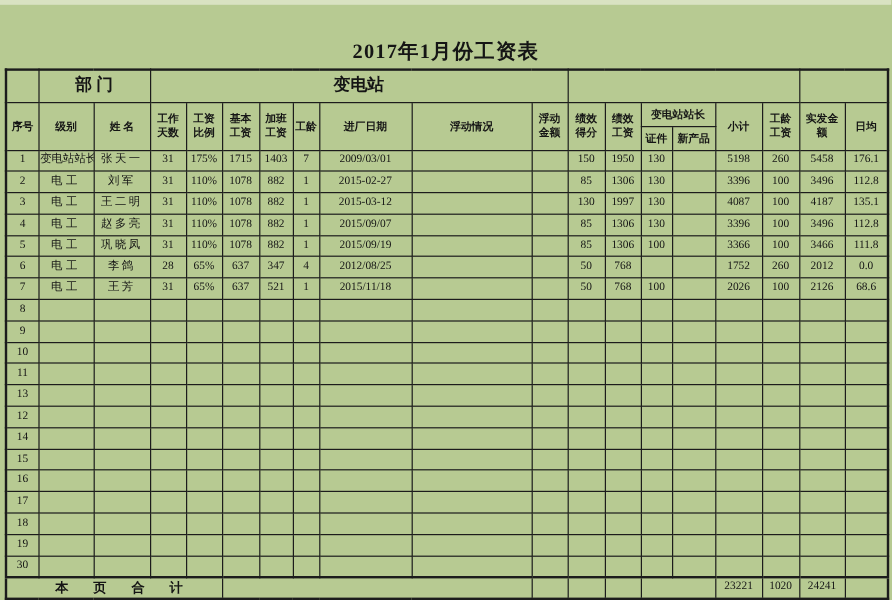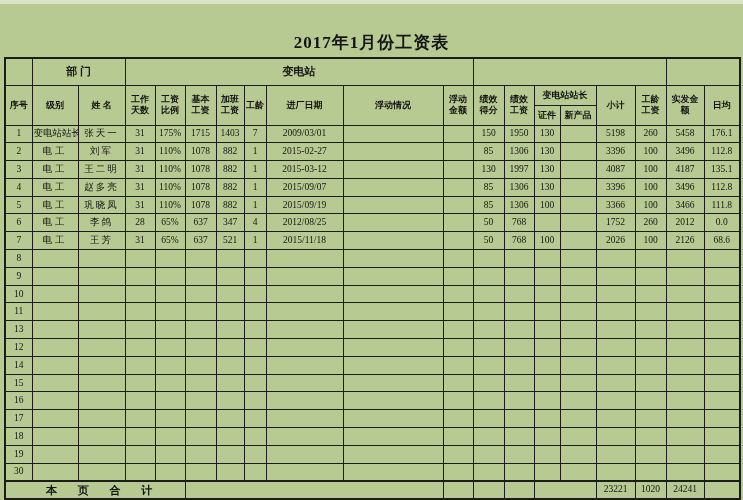--- a/index.html
+++ b/index.html
@@ -27,21 +27,21 @@
     border-collapse:collapse;table-layout:fixed;
     border:2px solid var(--border);
   }
   table.sheet td{
     border:1px solid var(--border);
     background:var(--cell-bg);
     text-align:center;vertical-align:middle;
     font-size:9.5px;line-height:1.15;
     padding:0 1px;overflow:hidden;white-space:nowrap;
   }
-  tr.group-row td{height:27px;font-size:11px;font-weight:bold;}
+  tr.group-row td{height:27px;font-size:14px;font-weight:bold;}
   tr.hdr-row td, tr.hdr-row2 td{
     height:20px;font-size:9px;font-weight:bold;
     white-space:pre-line;line-height:1.2;
   }
   tbody tr td{height:17.8px;}
   tr.footer-row td{height:18px;font-size:9.5px;border-top:2px solid var(--border);}
   tr.footer-row td.total-label{font-weight:bold;font-size:11px;letter-spacing:9px;padding-left:40px;text-align:left;margin-top:32px;}
   td.bl2{border-left-width:2px;}
   td.level-cell{letter-spacing:3px;}
   td.name-cell{letter-spacing:2px;}

